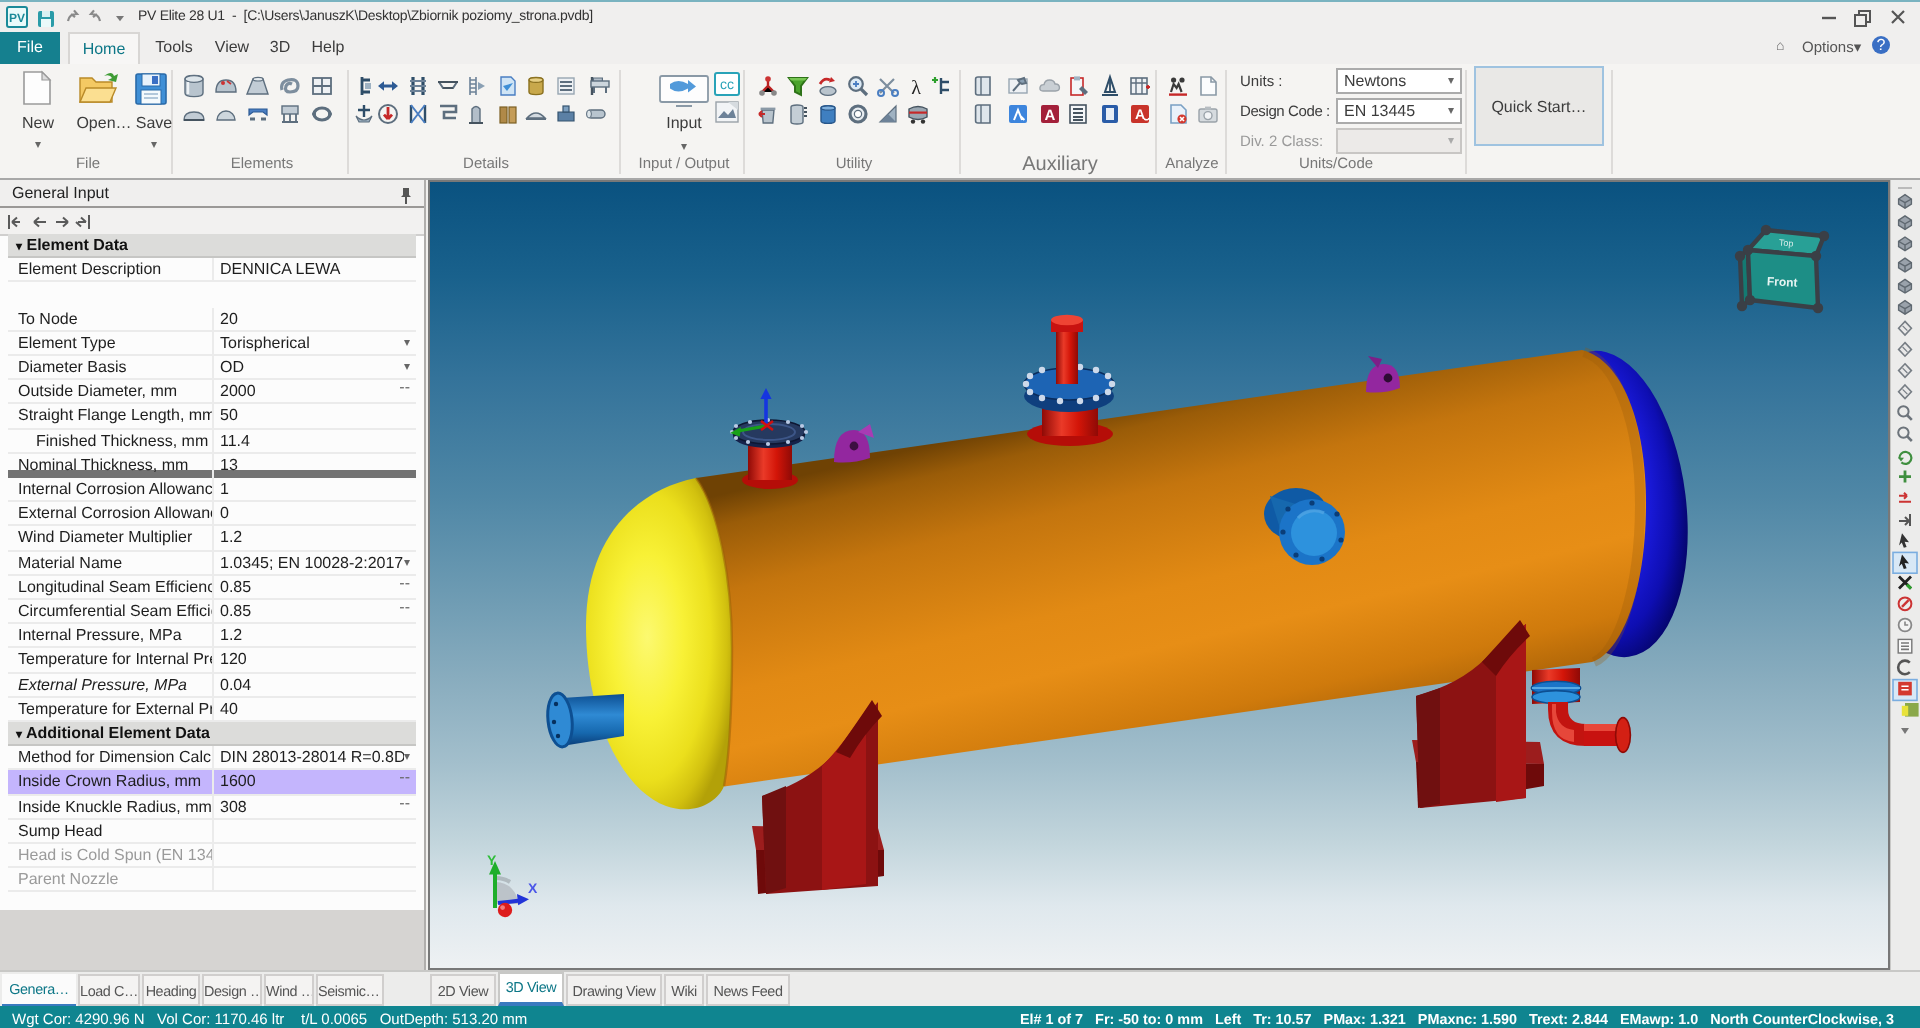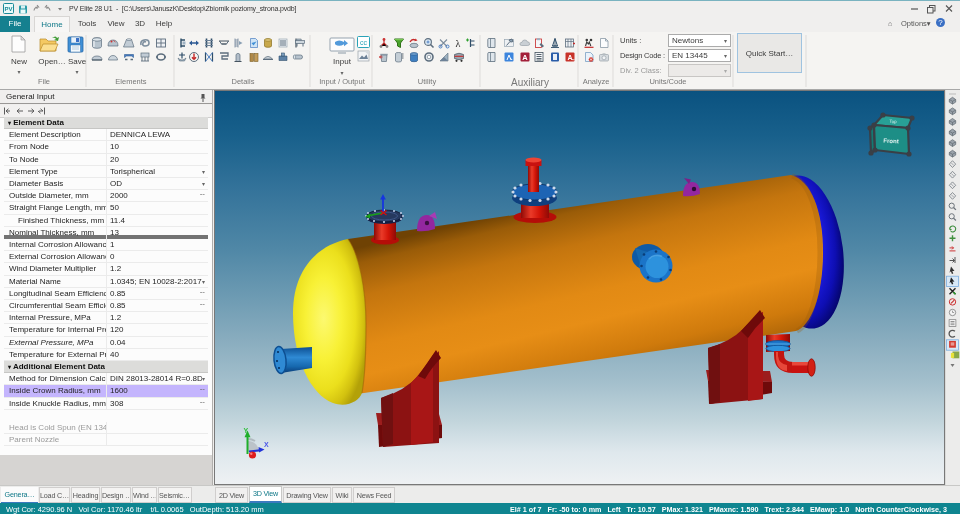--- a/index.html
+++ b/index.html
@@ -370,25 +370,20 @@
  </div>
  <div class="abs" style="left:0;top:27px;width:212px;height:1px;background:#d0cfce;"></div>
  <div class="abs" style="left:0;top:28px;width:212px;height:337px;background:#fcfcfc;"></div>
  <div class="abs" style="left:0;top:0;width:212px;height:395px;">
       <div class="abs" style="left:4px;top:27.0px;width:204px;height:12.2px;background:#dcdcda;border-bottom:1px solid #c6c6c4;font-weight:bold;color:#111;line-height:12.2px;"><span style="margin-left:4px;font-size:6px;">▾</span> <span>Element Data</span></div>
       <div class="abs" style="left:4px;top:39.2px;width:204px;height:12.2px;background:#fcfcfc;border-bottom:1px solid #ebebeb;line-height:12.2px;color:#1e1e1e;">
         <span class="abs" style="left:5px;top:0;width:97px;overflow:hidden;white-space:nowrap;">Element Description</span>
         <div class="abs" style="left:102px;top:0;width:1px;height:12.2px;background:#ebebeb;"></div>
         <span class="abs" style="left:106px;top:0;width:92px;overflow:hidden;white-space:nowrap;">DENNICA LEWA</span>
       </div>
-      <div class="abs" style="left:4px;top:51.4px;width:204px;height:12.2px;background:#fcfcfc;border-bottom:1px solid #ebebeb;line-height:12.2px;color:#1e1e1e;">
-        <span class="abs" style="left:5px;top:0;width:97px;overflow:hidden;white-space:nowrap;">From Node</span>
-        <div class="abs" style="left:102px;top:0;width:1px;height:12.2px;background:#ebebeb;"></div>
-        <span class="abs" style="left:106px;top:0;width:92px;overflow:hidden;white-space:nowrap;">10</span>
-      </div>
       <div class="abs" style="left:4px;top:63.6px;width:204px;height:12.2px;background:#fcfcfc;border-bottom:1px solid #ebebeb;line-height:12.2px;color:#1e1e1e;">
         <span class="abs" style="left:5px;top:0;width:97px;overflow:hidden;white-space:nowrap;">To Node</span>
         <div class="abs" style="left:102px;top:0;width:1px;height:12.2px;background:#ebebeb;"></div>
         <span class="abs" style="left:106px;top:0;width:92px;overflow:hidden;white-space:nowrap;">20</span>
       </div>
       <div class="abs" style="left:4px;top:75.8px;width:204px;height:12.2px;background:#fcfcfc;border-bottom:1px solid #ebebeb;line-height:12.2px;color:#1e1e1e;">
         <span class="abs" style="left:5px;top:0;width:97px;overflow:hidden;white-space:nowrap;">Element Type</span>
         <div class="abs" style="left:102px;top:0;width:1px;height:12.2px;background:#ebebeb;"></div>
         <span class="abs" style="left:106px;top:0;width:92px;overflow:hidden;white-space:nowrap;">Torispherical</span>
         <span class="abs" style="right:3px;top:0;color:#666;font-size:6px;">▾</span>
@@ -484,20 +479,25 @@
         <span class="abs" style="left:5px;top:0;width:97px;overflow:hidden;white-space:nowrap;">Inside Crown Radius, mm</span>
         <div class="abs" style="left:102px;top:0;width:1px;height:12.2px;background:#ebebeb;"></div>
         <span class="abs" style="left:106px;top:0;width:92px;overflow:hidden;white-space:nowrap;">1600</span>
         <span class="abs" style="right:3px;top:-2px;color:#666;">--</span>
       </div>
       <div class="abs" style="left:4px;top:307.6px;width:204px;height:12.2px;background:#fcfcfc;border-bottom:1px solid #ebebeb;line-height:12.2px;color:#1e1e1e;">
         <span class="abs" style="left:5px;top:0;width:97px;overflow:hidden;white-space:nowrap;">Inside Knuckle Radius, mm</span>
         <div class="abs" style="left:102px;top:0;width:1px;height:12.2px;background:#ebebeb;"></div>
         <span class="abs" style="left:106px;top:0;width:92px;overflow:hidden;white-space:nowrap;">308</span>
         <span class="abs" style="right:3px;top:-2px;color:#666;">--</span>
+      </div>
+      <div class="abs" style="left:4px;top:319.8px;width:204px;height:12.2px;background:#fcfcfc;border-bottom:1px solid #ebebeb;line-height:12.2px;color:#1e1e1e;">
+        <span class="abs" style="left:5px;top:0;width:97px;overflow:hidden;white-space:nowrap;">Sump Head</span>
+        <div class="abs" style="left:102px;top:0;width:1px;height:12.2px;background:#ebebeb;"></div>
+        <span class="abs" style="left:106px;top:0;width:92px;overflow:hidden;white-space:nowrap;"></span>
       </div>
       <div class="abs" style="left:4px;top:332.0px;width:204px;height:12.2px;background:#fcfcfc;border-bottom:1px solid #ebebeb;line-height:12.2px;color:#9a9a9a;">
         <span class="abs" style="left:5px;top:0;width:97px;overflow:hidden;white-space:nowrap;">Head is Cold Spun (EN 13445</span>
         <div class="abs" style="left:102px;top:0;width:1px;height:12.2px;background:#ebebeb;"></div>
         <span class="abs" style="left:106px;top:0;width:92px;overflow:hidden;white-space:nowrap;"></span>
       </div>
       <div class="abs" style="left:4px;top:344.2px;width:204px;height:12.2px;background:#fcfcfc;border-bottom:1px solid #ebebeb;line-height:12.2px;color:#9a9a9a;">
         <span class="abs" style="left:5px;top:0;width:97px;overflow:hidden;white-space:nowrap;">Parent Nozzle</span>
         <div class="abs" style="left:102px;top:0;width:1px;height:12.2px;background:#ebebeb;"></div>
         <span class="abs" style="left:106px;top:0;width:92px;overflow:hidden;white-space:nowrap;"></span>

